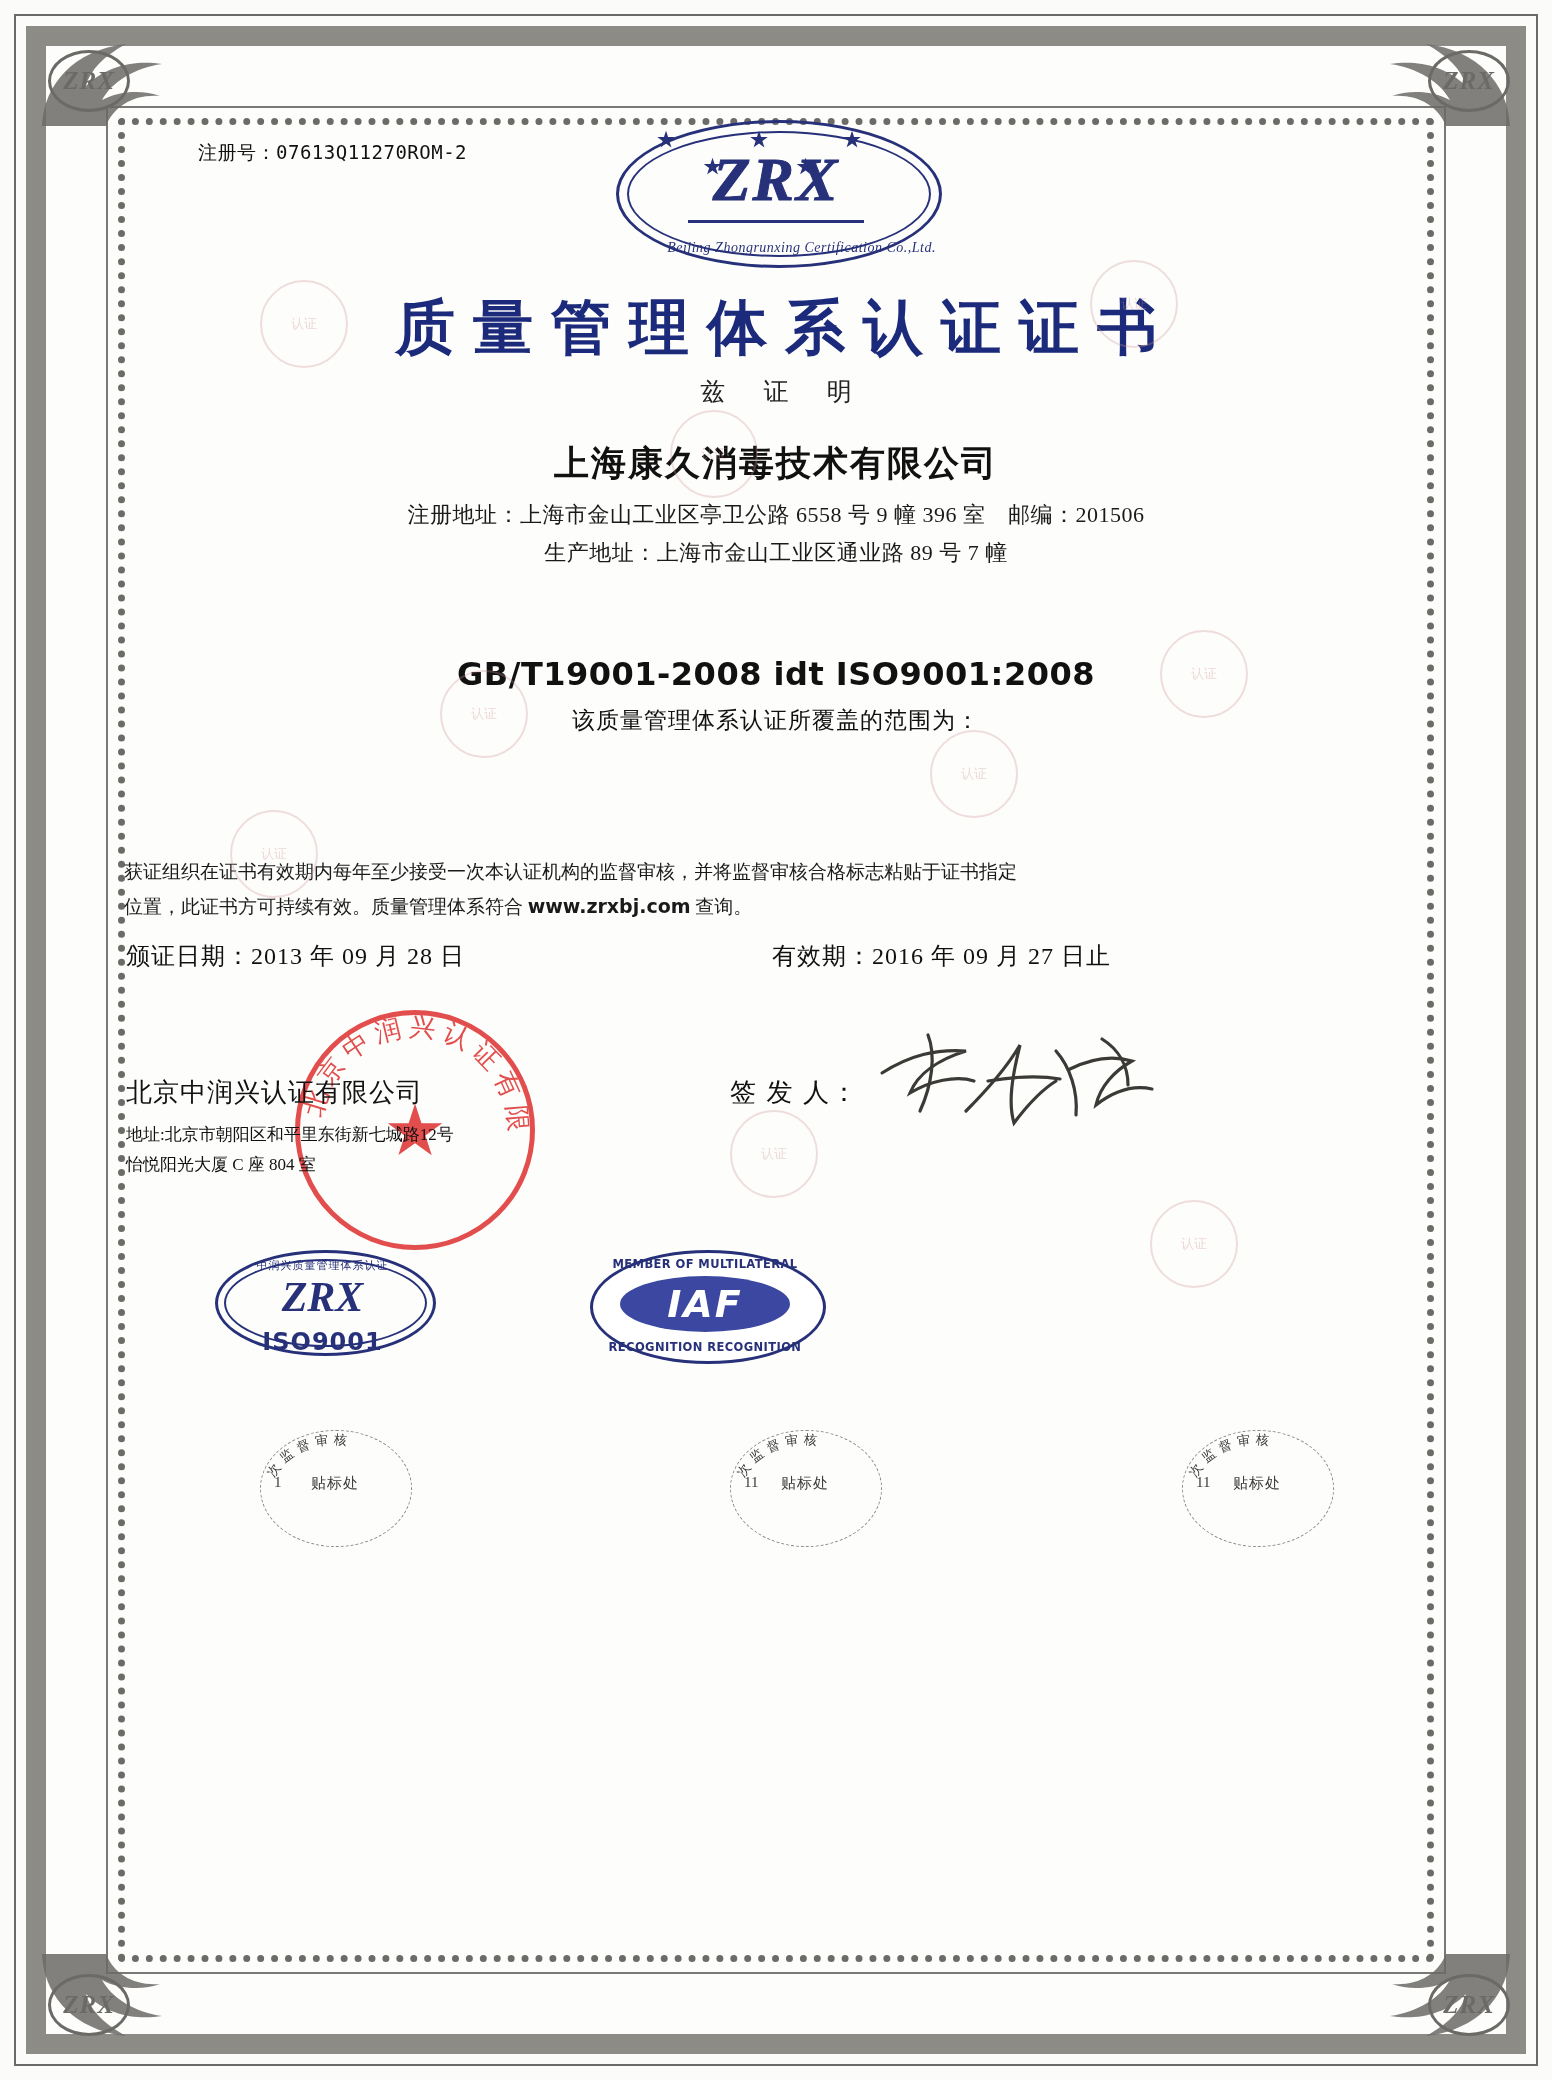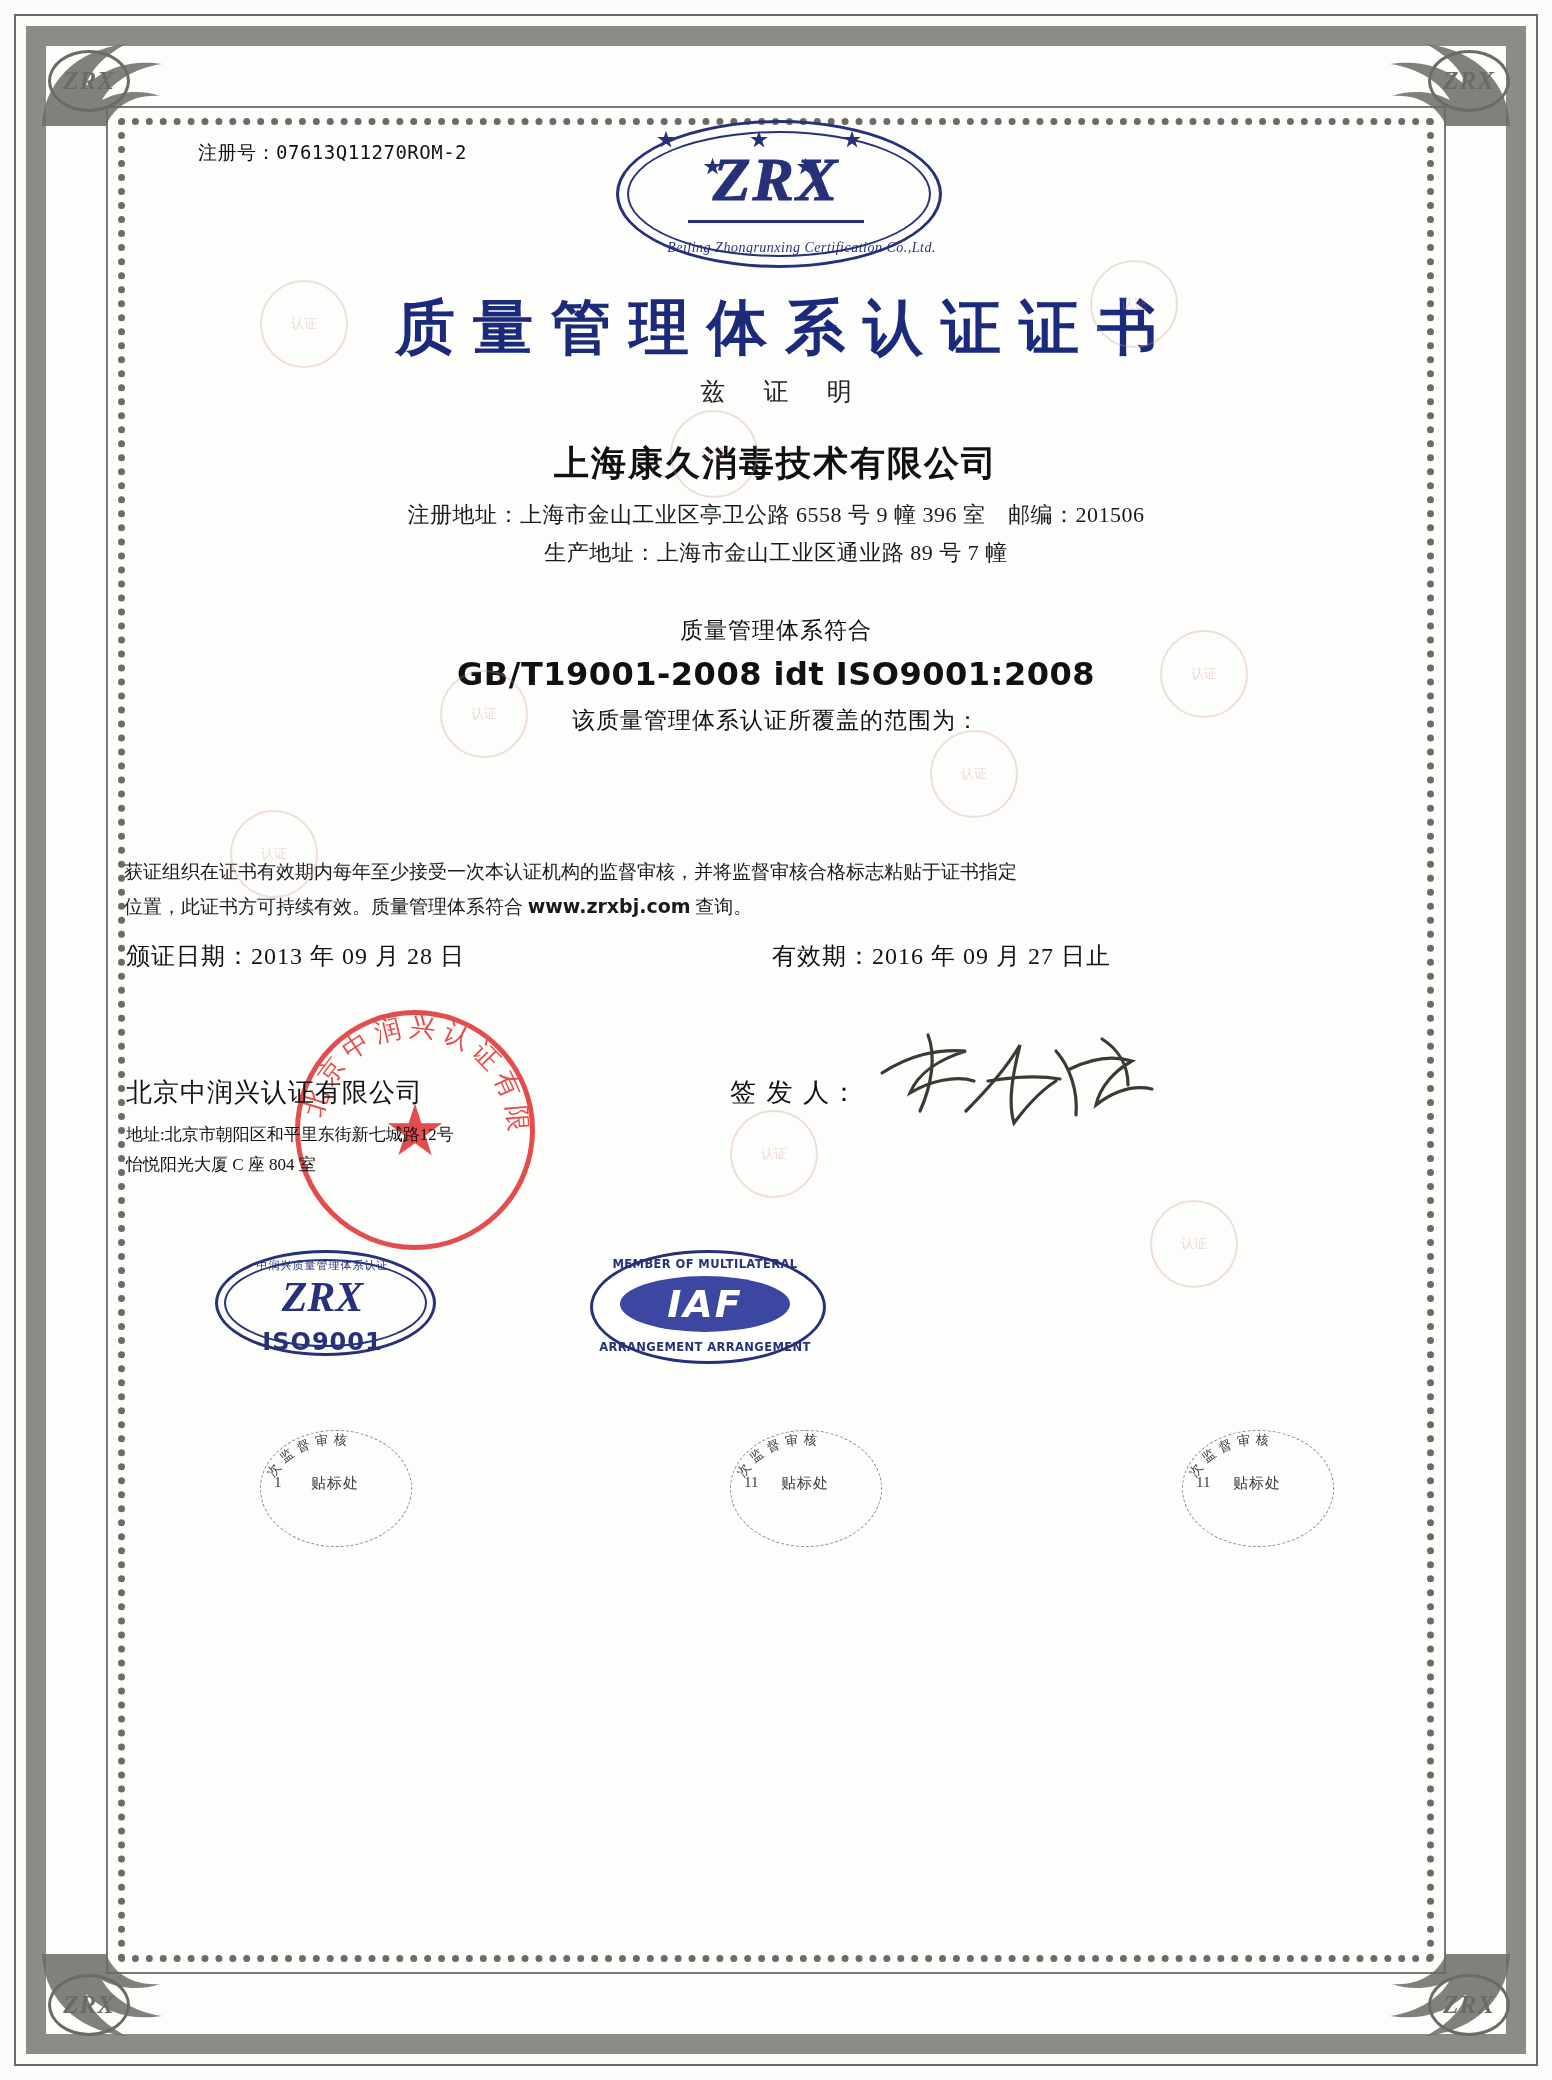--- a/index.html
+++ b/index.html
@@ -341,21 +341,20 @@
       <div class="logo-bar"></div>
       <div class="logo-sub">Beijing Zhongrunxing Certification Co.,Ltd.</div>
     </div>
 
     <div class="title">质量管理体系认证证书</div>
     <div class="subtitle">兹 证 明</div>
     <div class="company">上海康久消毒技术有限公司</div>
     <div class="addr addr1">注册地址：上海市金山工业区亭卫公路 6558 号 9 幢 396 室　邮编：201506</div>
     <div class="addr addr2">生产地址：上海市金山工业区通业路 89 号 7 幢</div>
 
-    <div class="std-label">质量管理体系符合</div>
     <div class="std-code">GB/T19001-2008 idt  ISO9001:2008</div>
     <div class="scope-label">该质量管理体系认证所覆盖的范围为：</div>
 
     <div class="note">
       <span>获证组织在证书有效期内每年至少接受一次本认证机构的监督审核，并将监督审核合格标志粘贴于证书指定</span><br>
       <span>位置，此证书方可持续有效。质量管理体系符合 </span><span class="url">www.zrxbj.com</span><span> 查询。</span>
     </div>
 
     <div class="issue-date">
       <span>颁证日期：</span><span>2013 年 09 月 28 日</span>
@@ -407,21 +406,21 @@
         <div class="zrx2-text">ZRX</div>
         <div class="iso9001">ISO9001</div>
       </div>
 
       <div class="logo-iaf">
         <div class="iaf-oval"></div>
         <div class="iaf-top">MEMBER OF MULTILATERAL</div>
         <div class="iaf-inner">
           <span class="iaf-text">IAF</span>
         </div>
-        <div class="iaf-bot">ARRANGEMENT ARRANGEMENT</div>
+        <div class="iaf-bot">RECOGNITION RECOGNITION</div>
       </div>
 
     </div>
 
     <div class="audits">
 
       <div class="audit a1">
         <div class="audit-ring"></div>
         <svg viewBox="0 0 150 115">
           <defs>

